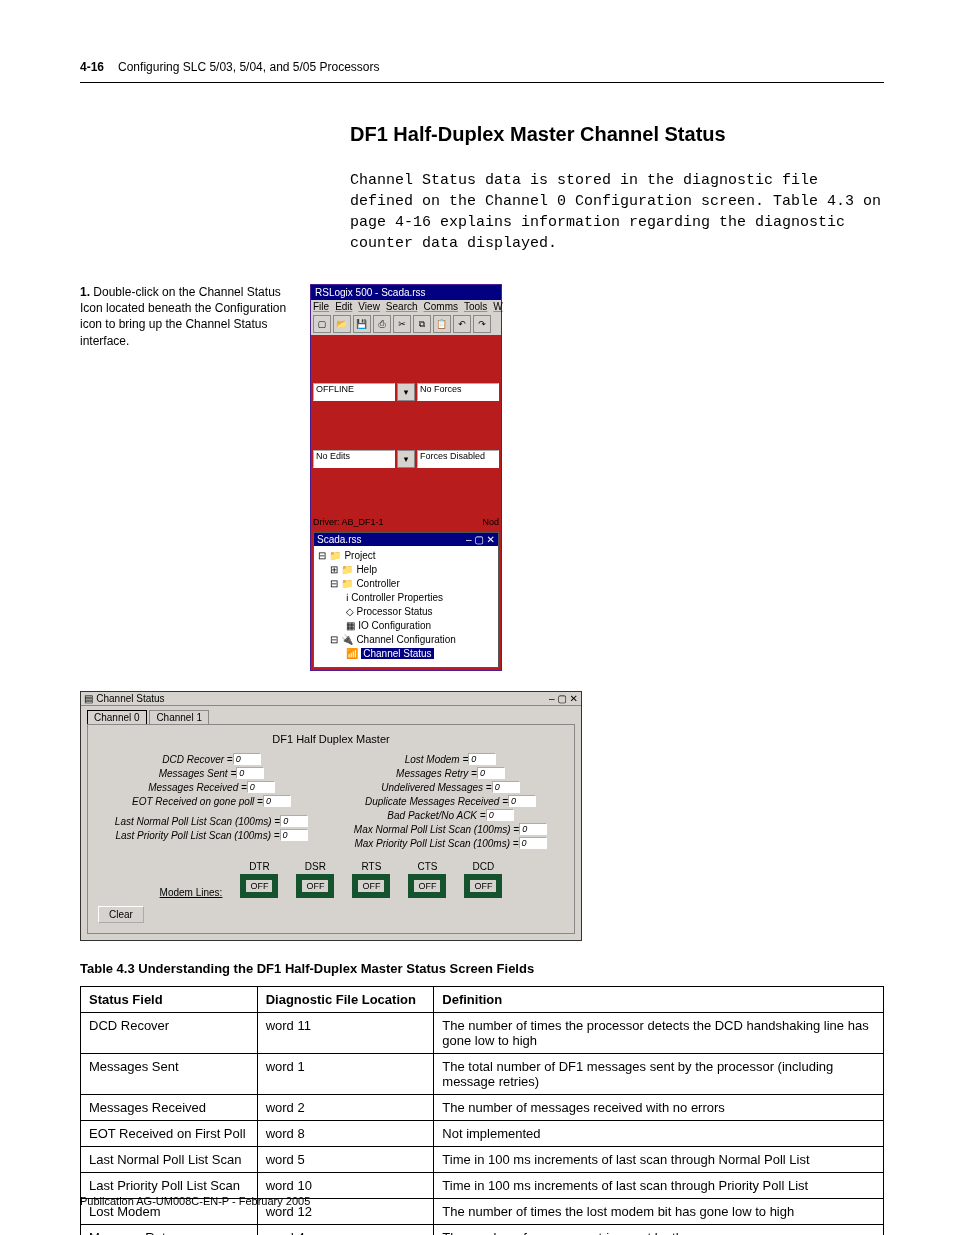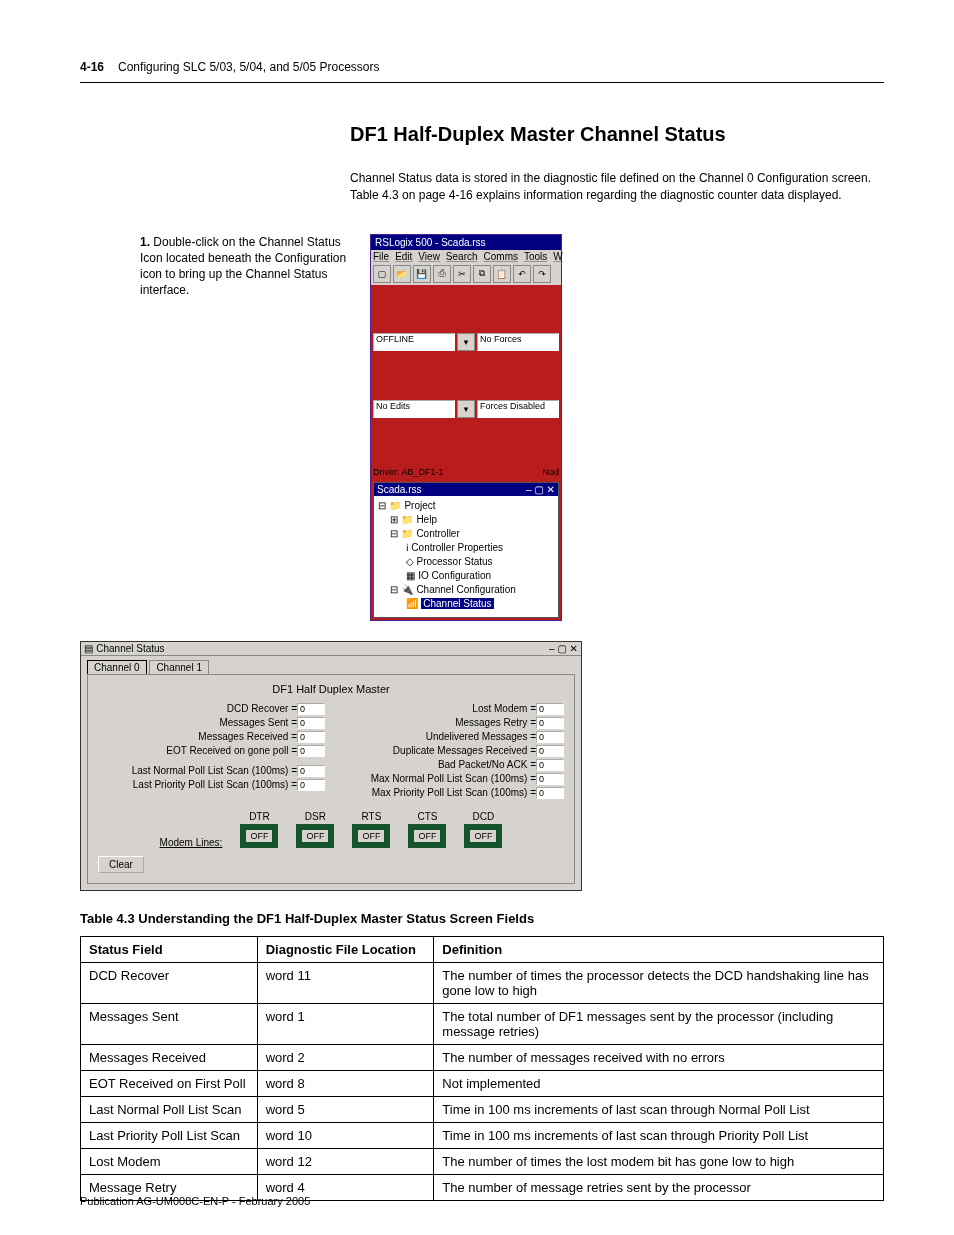--- a/index.html
+++ b/index.html
@@ -29,35 +29,34 @@
   }
   .h2 {
     font-size: 20px;
     font-weight: bold;
     margin-left: 270px;
     margin-bottom: 24px;
     font-family: Arial, Helvetica, sans-serif;
   }
   .intro {
     margin-left: 270px;
-    font-family: Liberation Sans, sans-serif;
-    font-size: 12px;
+    font-family: Liberation Mono, monospace;
+    font-size: 15px;
     line-height: 1.4;
     margin-bottom: 30px;
   }
   .figrow {
     display: flex;
     gap: 20px;
     margin-bottom: 20px;
     align-items: flex-start;
   }
   .figdesc {
     font-size: 12px;
     width: 210px;
-    margin-left: 60px;
     line-height: 1.35;
   }
   .fignum { font-weight: bold; }
   .appshot {
     width: 190px;
     border: 1px solid #4c1d95;
     font-size: 10px;
     background: #b91c1c;
   }
   .titlebar {
@@ -143,21 +142,21 @@
   .tab.sel { background:#d6d3ce; border-color:#000; }
   .panel {
     border:1px solid #888;
     margin:0 6px 6px 6px;
     padding:8px 10px 10px 10px;
     background:#d6d3ce;
   }
   .panel .center { text-align:center; font-size:11px; margin-bottom:8px; }
   .cols { display:flex; gap:12px; font-size:10px; }
   .col { flex:1; }
-  .row { display:flex; justify-content:flex-end; align-items:center; margin-bottom:2px; white-space:nowrap;}
+  .row { display:flex; justify-content:center; align-items:center; margin-bottom:2px; white-space:nowrap;font-style:italic;}
   .valbox {
     width: 22px;
     border:1px inset #fff;
     background:#fff;
     font-size:9px;
     padding:0 2px;
     text-align:left;
   }
   .modemline {
     display:flex;

